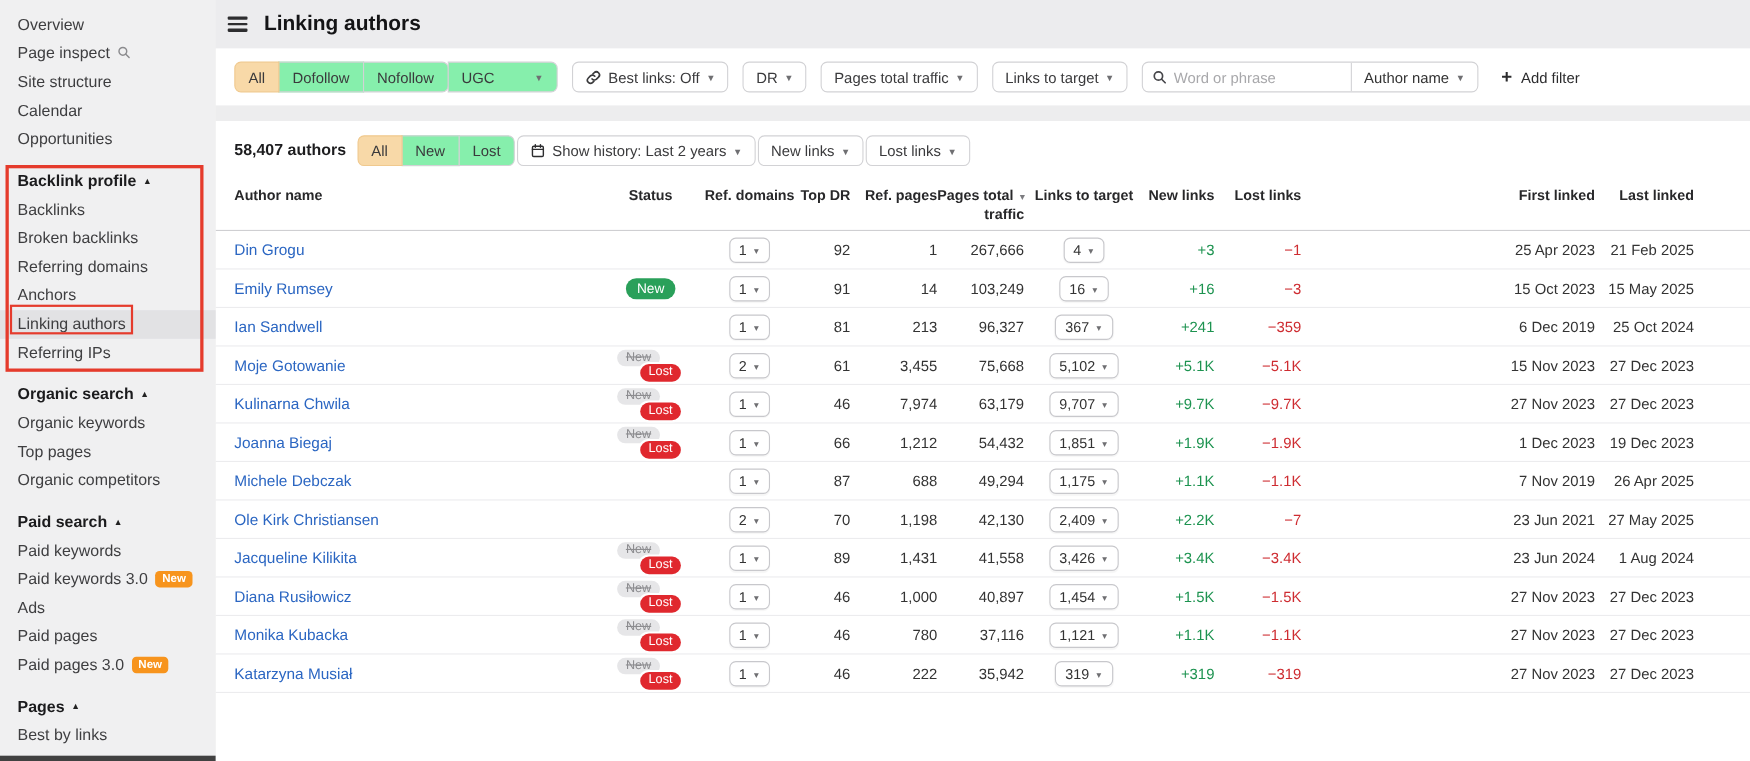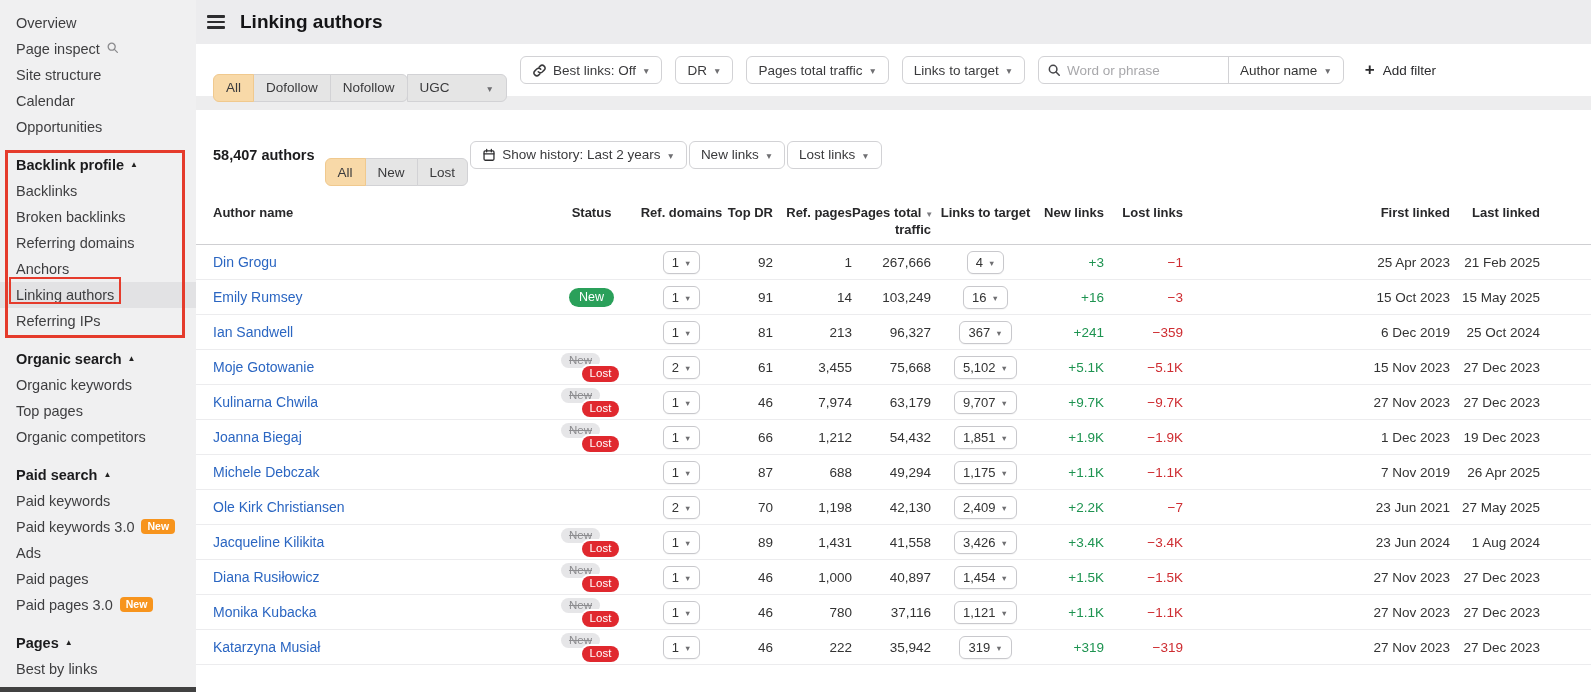--- a/index.html
+++ b/index.html
@@ -23,22 +23,22 @@
   
   .main { position:absolute; left:196px; top:0; width:1395px; height:692px; }
   .top-band { height:44px; background:#ececee; display:flex; align-items:center; padding-left:11px; }
   .burger { width:18px; cursor:pointer; margin-right:15px; display:flex; flex-direction:column; gap:3px; }
   .burger span { display:block; height:2.5px; background:#2d2d2f; border-radius:1px; }
   .page-title { font-size:19px; font-weight:bold; color:#141416; }
   .filter-band { height:52px; background:#fff; display:flex; align-items:center; padding-left:17px; gap:13px; }
   .gap-band { height:14px; background:#ededee; }
   .content { background:#fff; height:582px; }
   
-  .seg { display:inline-flex; height:28px; border-radius:6px;margin-top:35px; }
-  .seg .seg-btn { border:1px solid #d2d2d5; background:#e5e5e5; margin-left:-1px; padding:0 12px; font-size:13.5px; color:#3a3a3c; display:flex; align-items:center; cursor:pointer; }
+  .seg { display:inline-flex; height:28px; border-radius:6px; }
+  .seg .seg-btn { border:1px solid #d2d2d5; background:#86efac; margin-left:-1px; padding:0 12px; font-size:13.5px; color:#3a3a3c; display:flex; align-items:center; cursor:pointer; }
   .seg .seg-btn:first-child { border-radius:6px 0 0 6px; margin-left:0; }
   .seg .seg-btn:last-child { border-radius:0 6px 6px 0; }
   .seg .seg-btn.sel { background:#f8d9a8; border-color:#f0c98e; position:relative; z-index:1; }
   .drop-btn { height:28px; border:1px solid #d2d2d5; background:#fff; border-radius:6px; padding:0 11px; font-size:13.5px; color:#3a3a3c; display:inline-flex; align-items:center; gap:6px; cursor:pointer; white-space:nowrap; }
   .dd-caret { font-size:8.5px; color:#6f6f72; transform:translateY(1px); }
   .combo { display:inline-flex; height:28px; border:1px solid #d2d2d5; border-radius:6px; background:#fff; overflow:hidden; }
   .combo .search-part { display:flex; align-items:center; padding:0 8px; width:189px; }
   .combo input { border:none; outline:none; font-size:13.5px; font-family:"Liberation Sans",sans-serif; color:#15803d; width:150px; margin-left:6px; }
   .combo input::placeholder { color:#a8a8ab; }
   .combo .field-part { display:flex; align-items:center; gap:6px; border-left:1px solid #d2d2d5; padding:0 11px; font-size:13.5px; cursor:pointer; white-space:nowrap; }

